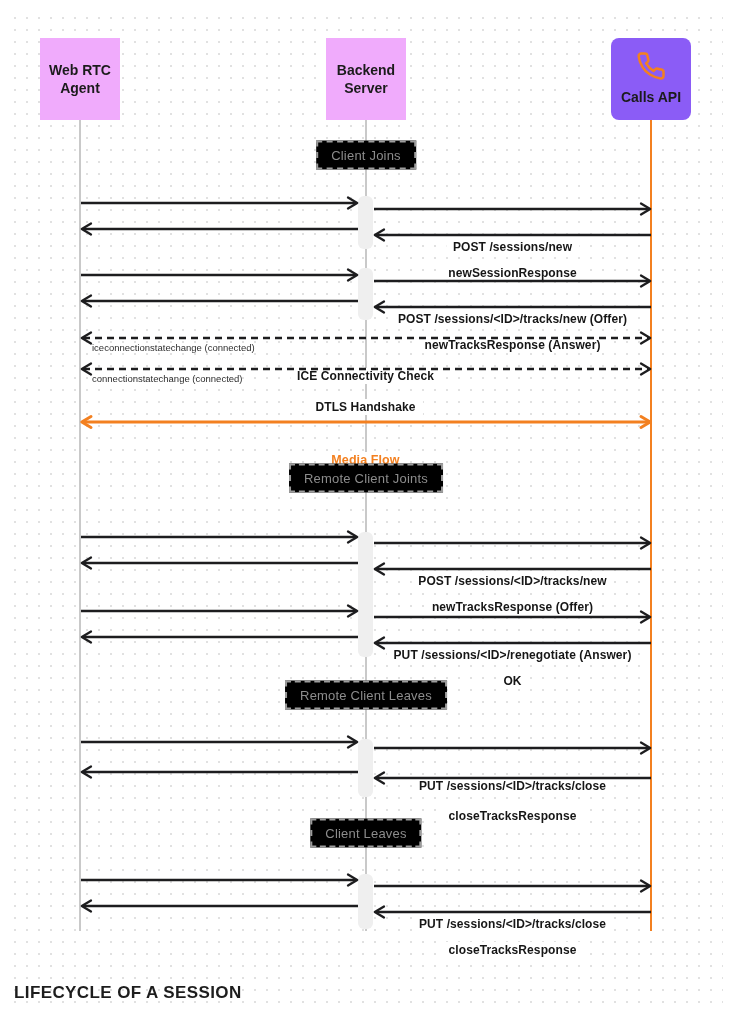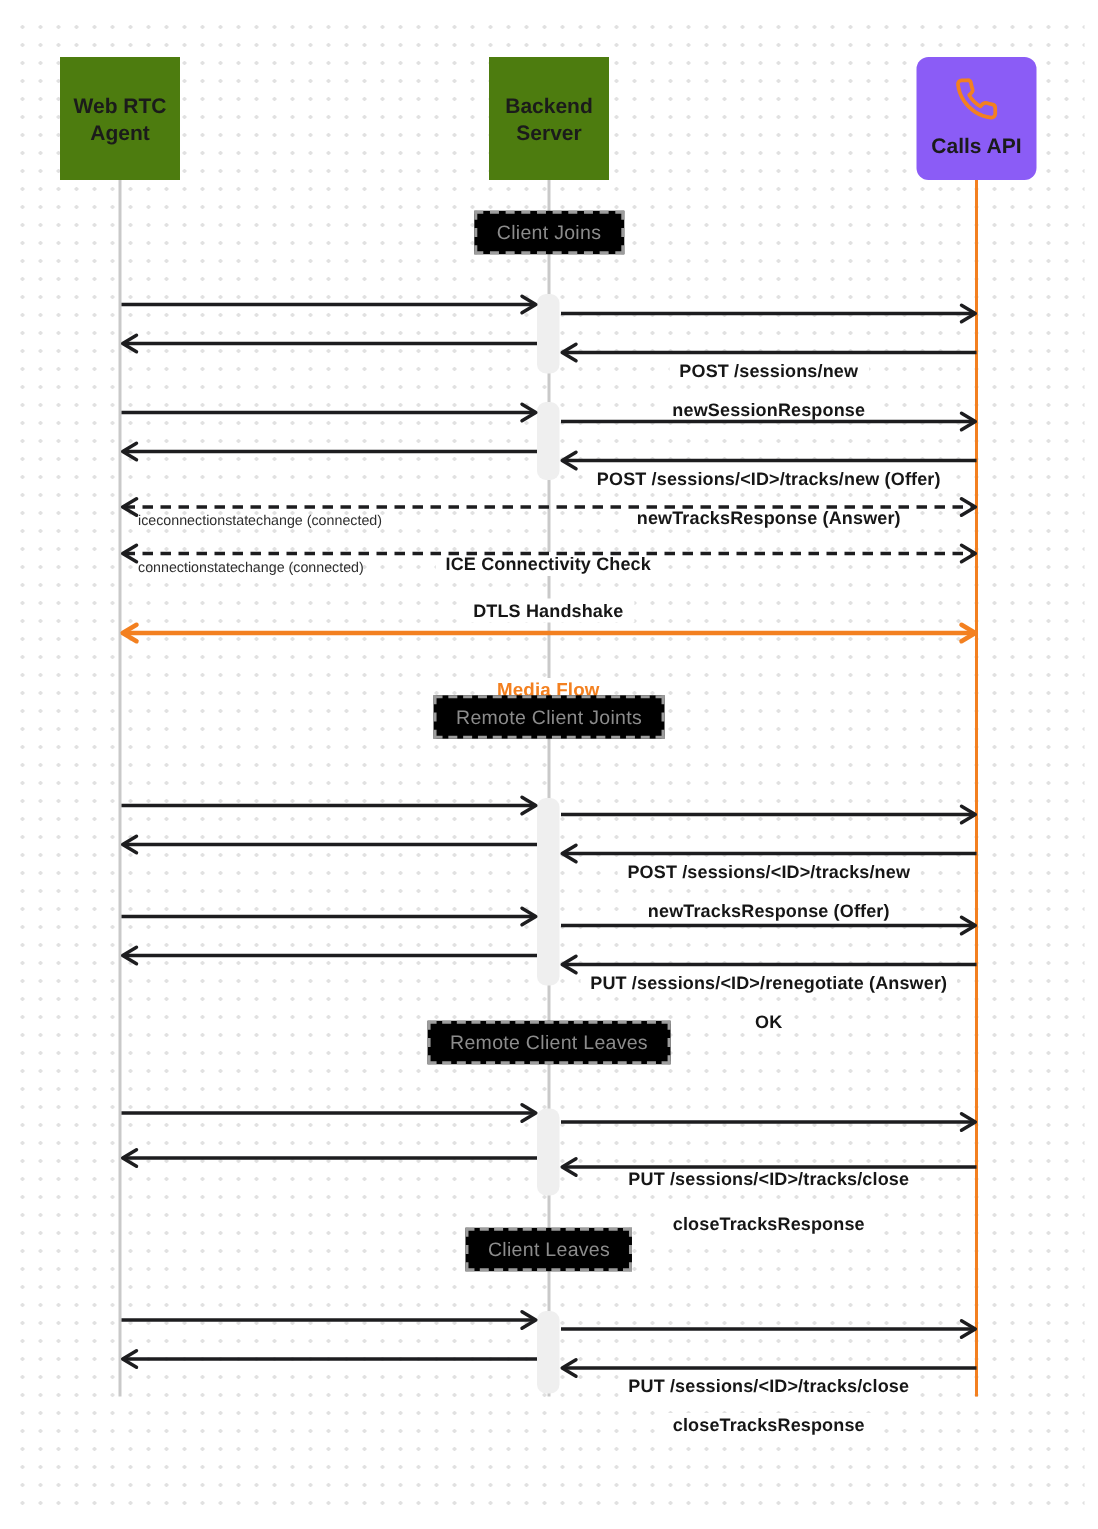--- a/index.html
+++ b/index.html
@@ -5,21 +5,21 @@
   html,body{margin:0;padding:0;background:#fff;}
   .frame{position:relative;width:732px;height:1019px;background:#ffffff;overflow:hidden;
          font-family:"Liberation Sans",sans-serif;}
   .dots{position:absolute;left:9px;top:12px;right:9px;bottom:14px;
         background-image:radial-gradient(circle,#e1e1e1 1.1px,transparent 1.4px);
         background-size:12px 12px;}
   .lifeline{position:absolute;top:120px;height:811px;width:2px;}
   .actor{position:absolute;top:38px;width:80px;height:82px;display:flex;flex-direction:column;
          align-items:center;justify-content:center;gap:7px;font-weight:bold;font-size:14px;
          color:#1b1b1b;text-align:center;line-height:1.3;}
-  .actor.gray{background:#4d7c0f;}
+  .actor.gray{background:#f0abfc;}
   .actor.highlight{background:#8b5cf6;border-radius:8px;}
   .actor .alabel{display:block;padding:0 4px;}
   .activation{position:absolute;left:358px;width:15px;background:#efefef;border-radius:6px;}
   .seg{position:absolute;overflow:visible;}
   .msg-label{position:absolute;transform:translate(-50%,-50%);background:#ffffff;
              padding:1px 7px;font-size:12px;font-weight:bold;color:#161616;
              white-space:nowrap;letter-spacing:0.1px;margin-top:38px;}
   .msg-label.media{font-size:12.5px;}
   .msg-note{position:absolute;font-size:9.5px;color:#2e2e2e;white-space:nowrap;}
   .section{position:absolute;transform:translate(-50%,-50%);background:#000000;
@@ -182,20 +182,21 @@
       <div class="actor gray" style="left: 326px;">
         <span class="alabel">Backend Server</span>
       </div>
       <div class="actor highlight" style="left: 611px;">
         <svg width="30" height="30" viewBox="0 0 24 24">
           <path d="M22 16.92v3a2 2 0 0 1-2.18 2 19.79 19.79 0 0 1-8.63-3.07 19.5 19.5 0 0 1-6-6 19.79 19.79 0 0 1-3.07-8.67A2 2 0 0 1 4.11 2h3a2 2 0 0 1 2 1.72 12.84 12.84 0 0 0 .7 2.81 2 2 0 0 1-.45 2.11L8.09 9.91a16 16 0 0 0 6 6l1.27-1.27a2 2 0 0 1 2.11-.45 12.84 12.84 0 0 0 2.81.7A2 2 0 0 1 22 16.92z" fill="none" stroke="#F38020" stroke-width="2" stroke-linecap="round" stroke-linejoin="round"></path>
         </svg>
         <span class="alabel">Calls API</span>
       </div>
     </div>
+  <div class="footer-title">LIFECYCLE OF A SESSION</div>
   <div class="brand">
     <svg width="26" height="15" viewBox="0 0 30 17">
       <g fill="#F38020">
         <circle cx="8" cy="11" r="5.5"></circle>
         <circle cx="15" cy="8.5" r="7"></circle>
         <circle cx="22.5" cy="11.5" r="5"></circle>
         <rect x="4" y="11" width="22" height="5.5"></rect>
       </g>
       <g fill="#FBAD41">
         <circle cx="25" cy="13" r="3.3"></circle>

